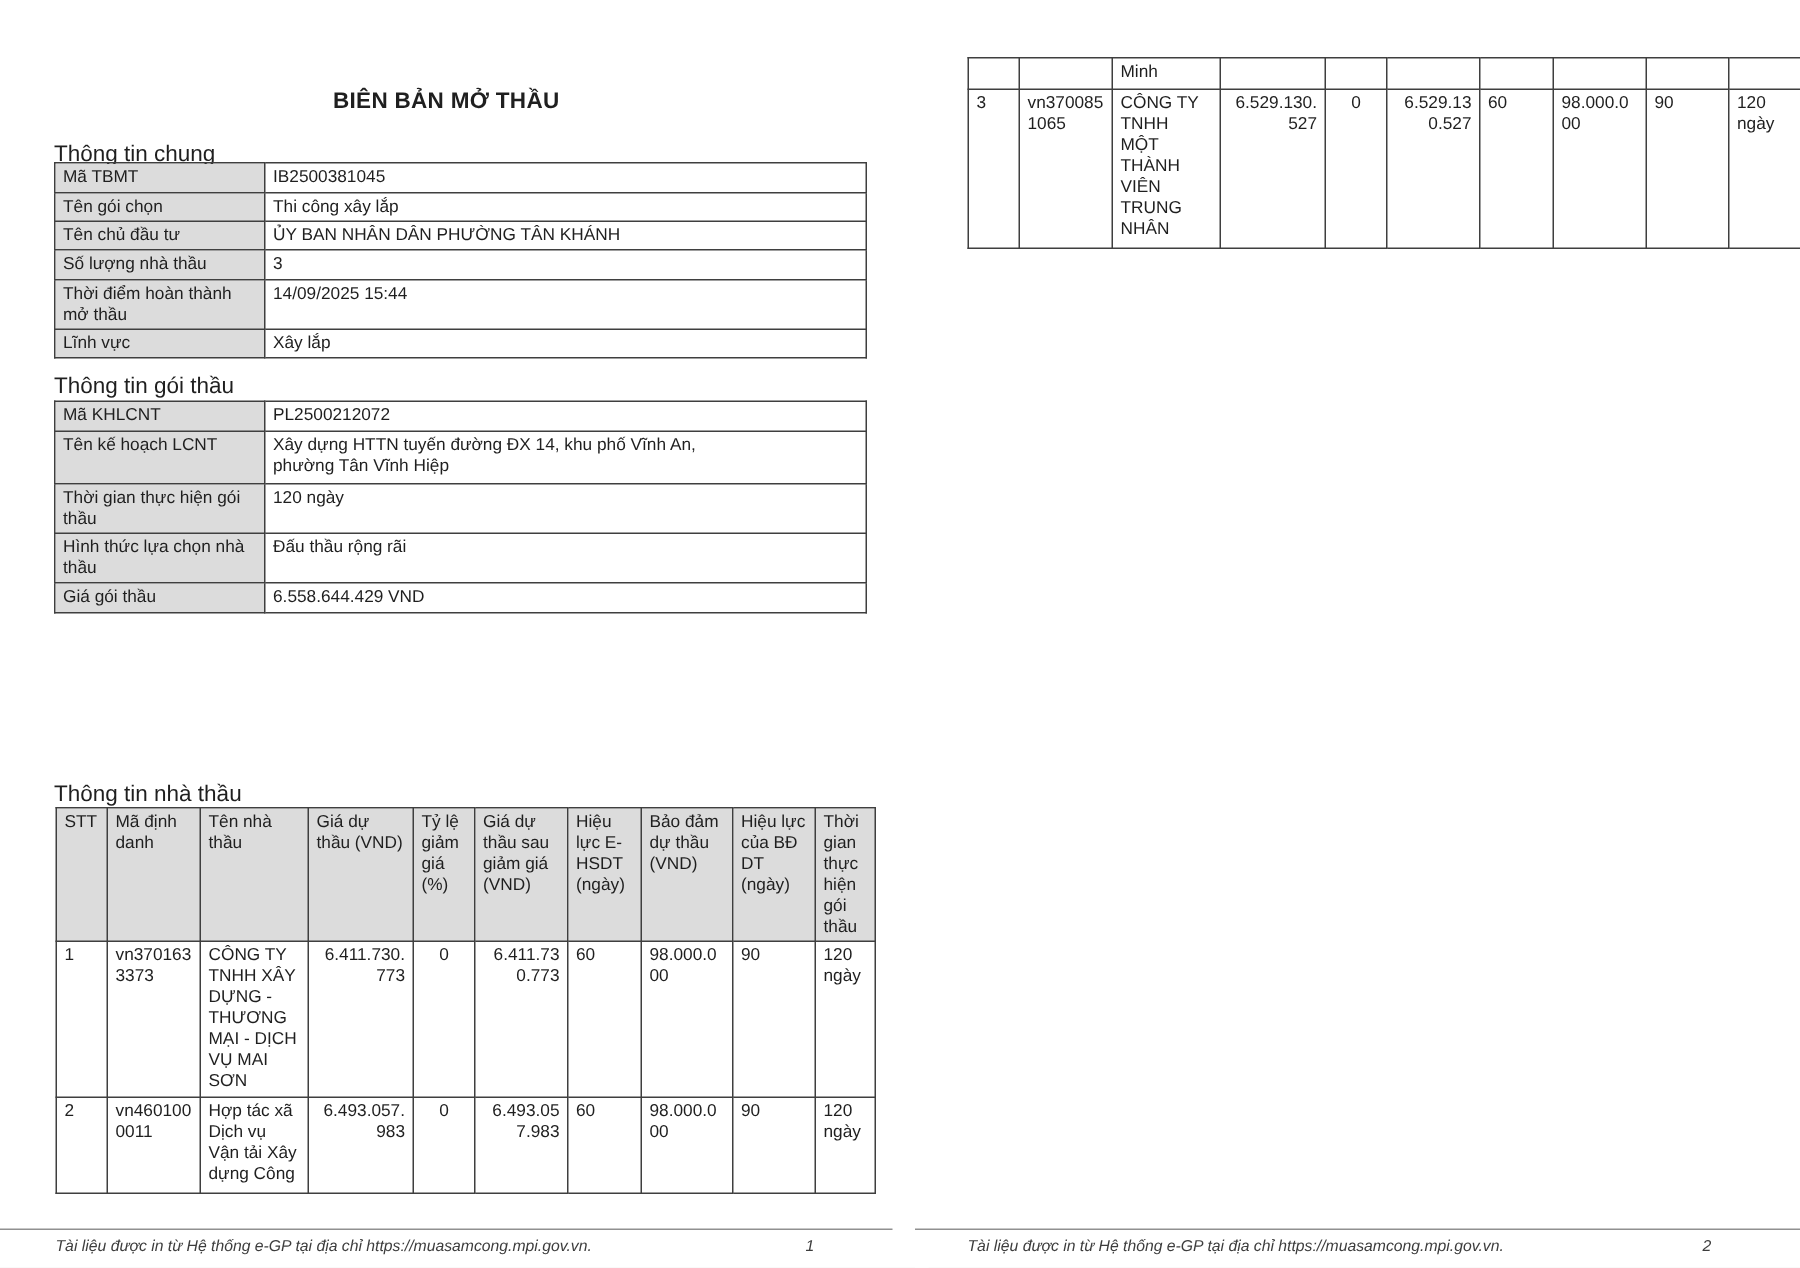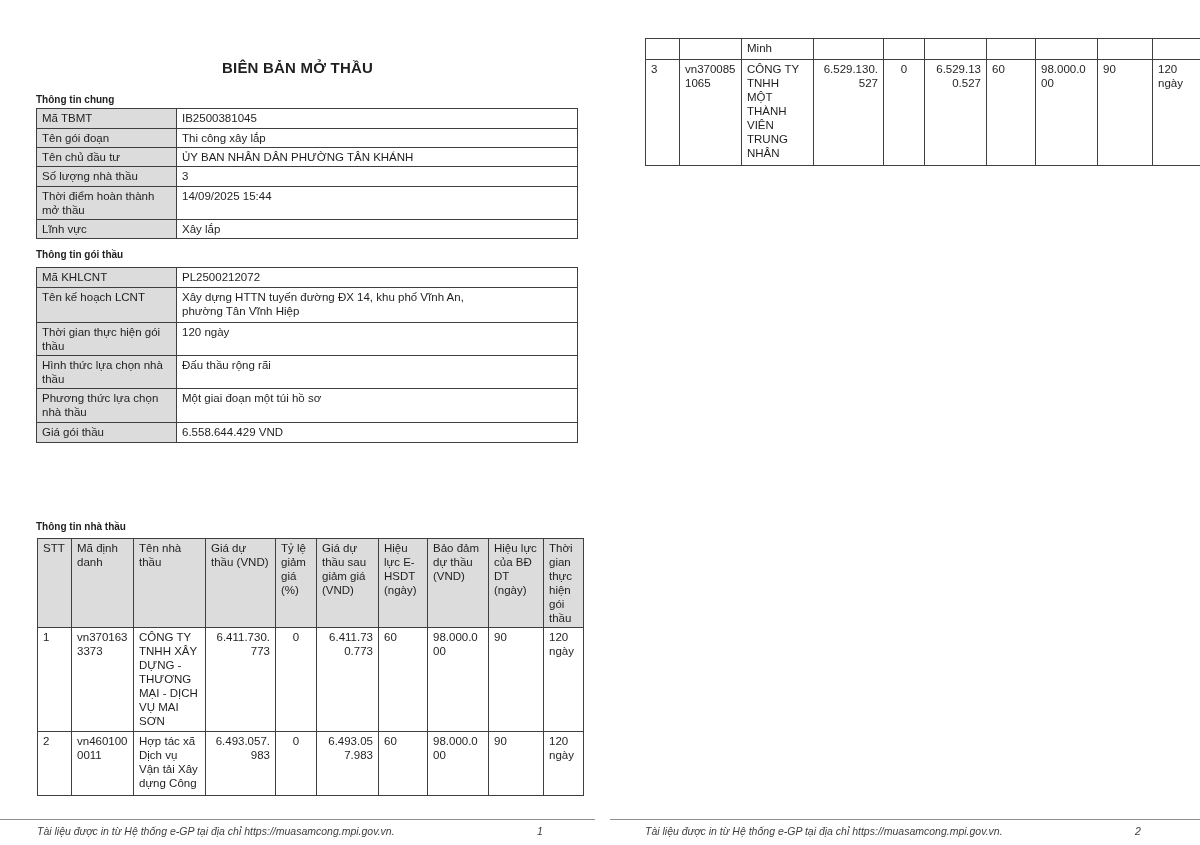--- a/index.html
+++ b/index.html
@@ -10,21 +10,21 @@
     color:#1f1f1f;
   }
   .page{position:absolute;top:0;height:845px;background:#ffffff;}
   #page1{left:0;width:619px;}
   #page2{left:610px;width:590px;overflow:hidden;text-decoration:underline;}
 
   .doc-title{
     position:absolute;top:59px;left:0;width:595px;text-align:center;
     font-size:15px;font-weight:bold;letter-spacing:.2px;
   }
-  .sec-heading{position:absolute;font-size:10px;left:36px;font-weight:bold;}
+  .sec-heading{position:absolute;font-size:15px;left:36px;}
   #h-general{top:94px;}
   #h-package{top:249px;}
   #h-contractors{top:521px;}
 
   table{border-collapse:collapse;table-layout:fixed;position:absolute;
         font-size:11.5px;line-height:14px;}
   td,th{border:1px solid #3f3f3f;vertical-align:top;padding:2px 5px;
         overflow:hidden;white-space:pre-line;word-wrap:break-word;
         font-weight:normal;text-align:left;}
   .kv{left:36px;width:541px;}
@@ -65,21 +65,21 @@
     <colgroup>
         <col style="width:140px">
         <col style="width:401px">
       </colgroup>
     <tbody>
         <tr style="height:20px">
       <td class="k">Mã TBMT</td>
       <td>IB2500381045</td>
         </tr>
     <tr style="height:19px">
-      <td class="k">Tên gói đoạn</td>
+      <td class="k">Tên gói chọn</td>
       <td>Thi công xây lắp</td>
         </tr>
     <tr style="height:19px">
       <td class="k">Tên chủ đầu tư</td>
       <td>ỦY BAN NHÂN DÂN PHƯỜNG TÂN KHÁNH</td>
         </tr>
     <tr style="height:20px">
       <td class="k">Số lượng nhà thầu</td>
       <td>3</td>
         </tr>
@@ -111,24 +111,20 @@
       <td>Xây dựng HTTN tuyến đường ĐX 14, khu phố Vĩnh An,
 phường Tân Vĩnh Hiệp</td>
         </tr>
     <tr style="height:33px">
       <td class="k">Thời gian thực hiện gói thầu</td>
       <td>120 ngày</td>
         </tr>
     <tr style="height:33px">
       <td class="k">Hình thức lựa chọn nhà thầu</td>
       <td>Đấu thầu rộng rãi</td>
-        </tr>
-    <tr style="height:34px">
-      <td class="k">Phương thức lựa chọn nhà thầu</td>
-      <td>Một giai đoạn một túi hồ sơ</td>
         </tr>
     <tr style="height:20px">
       <td class="k">Giá gói thầu</td>
       <td>6.558.644.429 VND</td>
         </tr>
   </tbody>
     </table>
 
   <div class="sec-heading" id="h-contractors">Thông tin nhà thầu</div>
 

